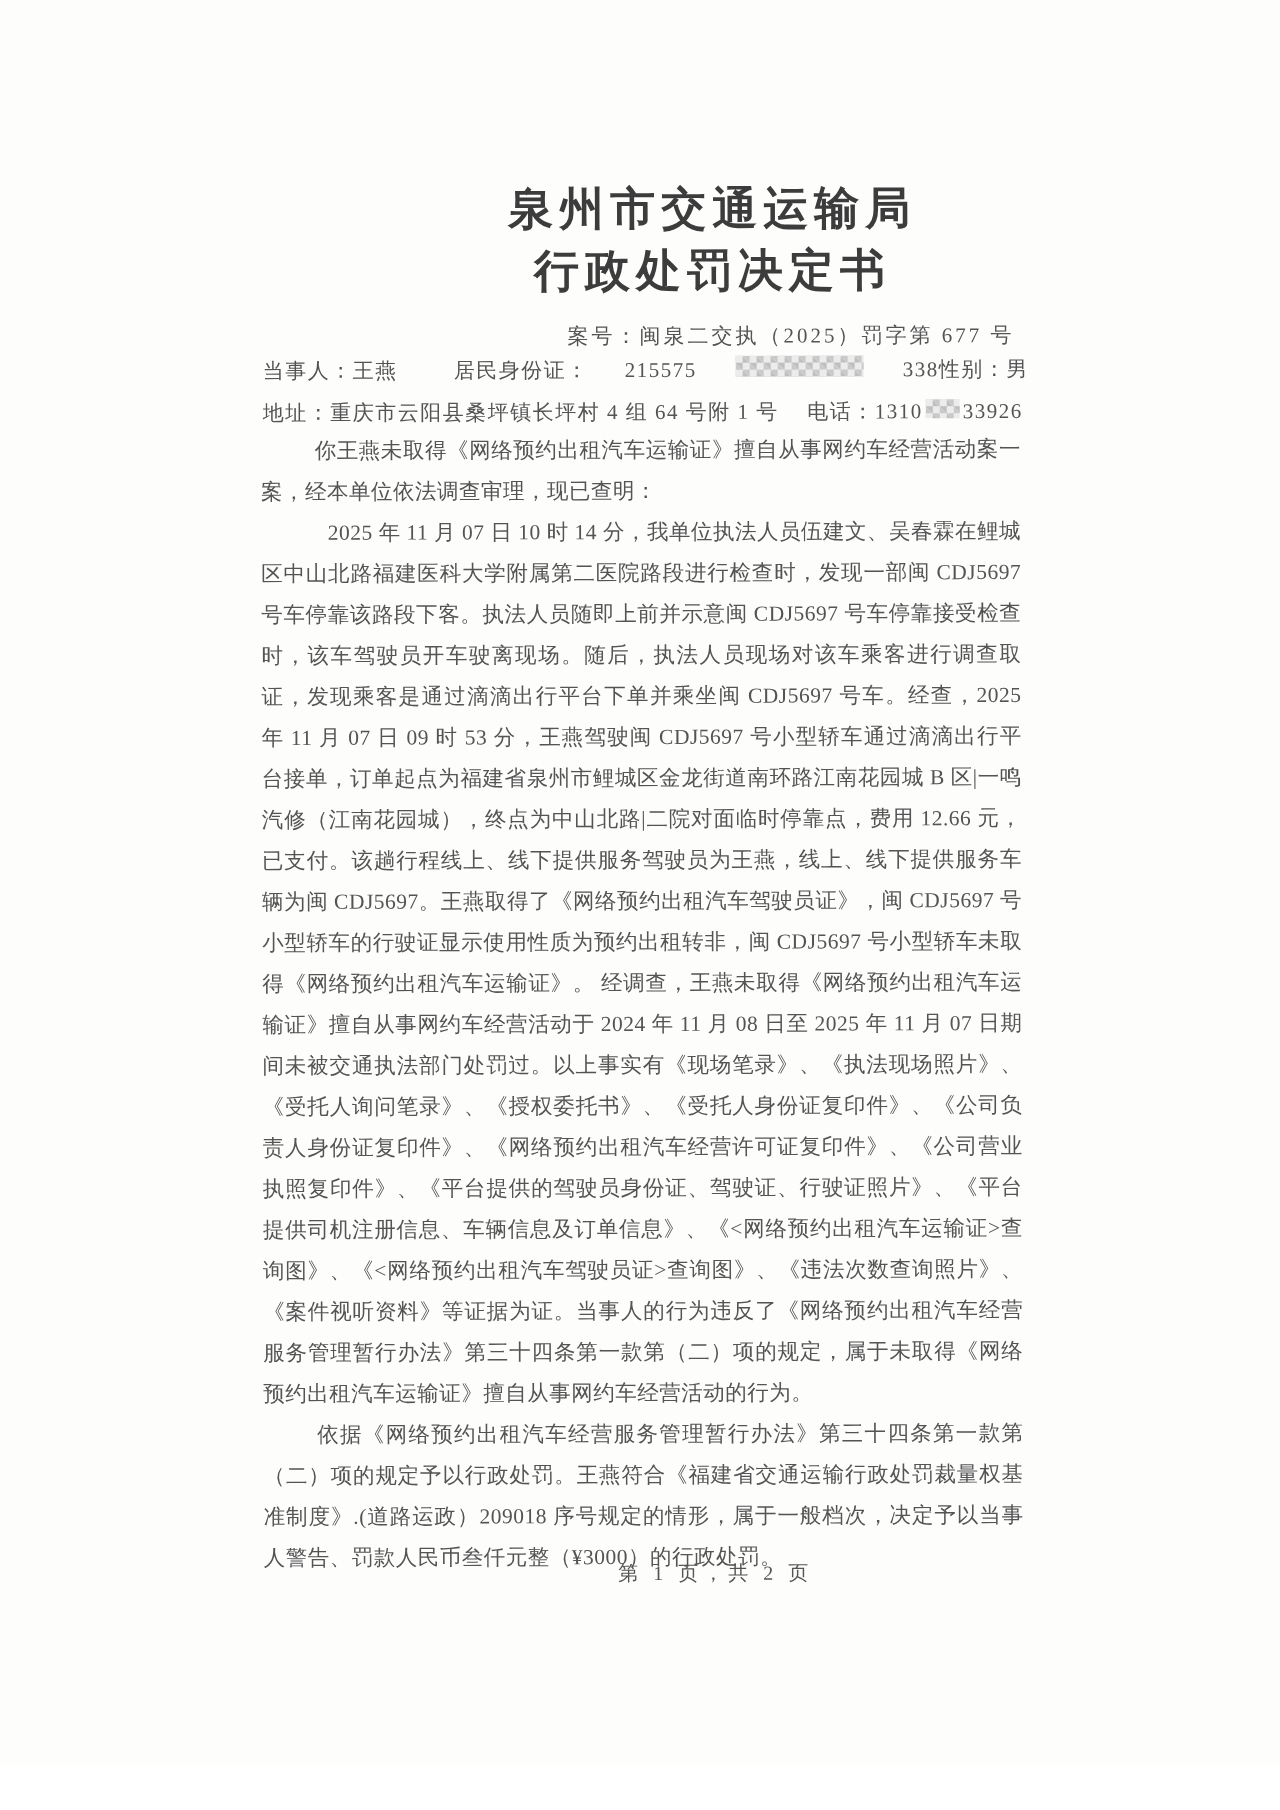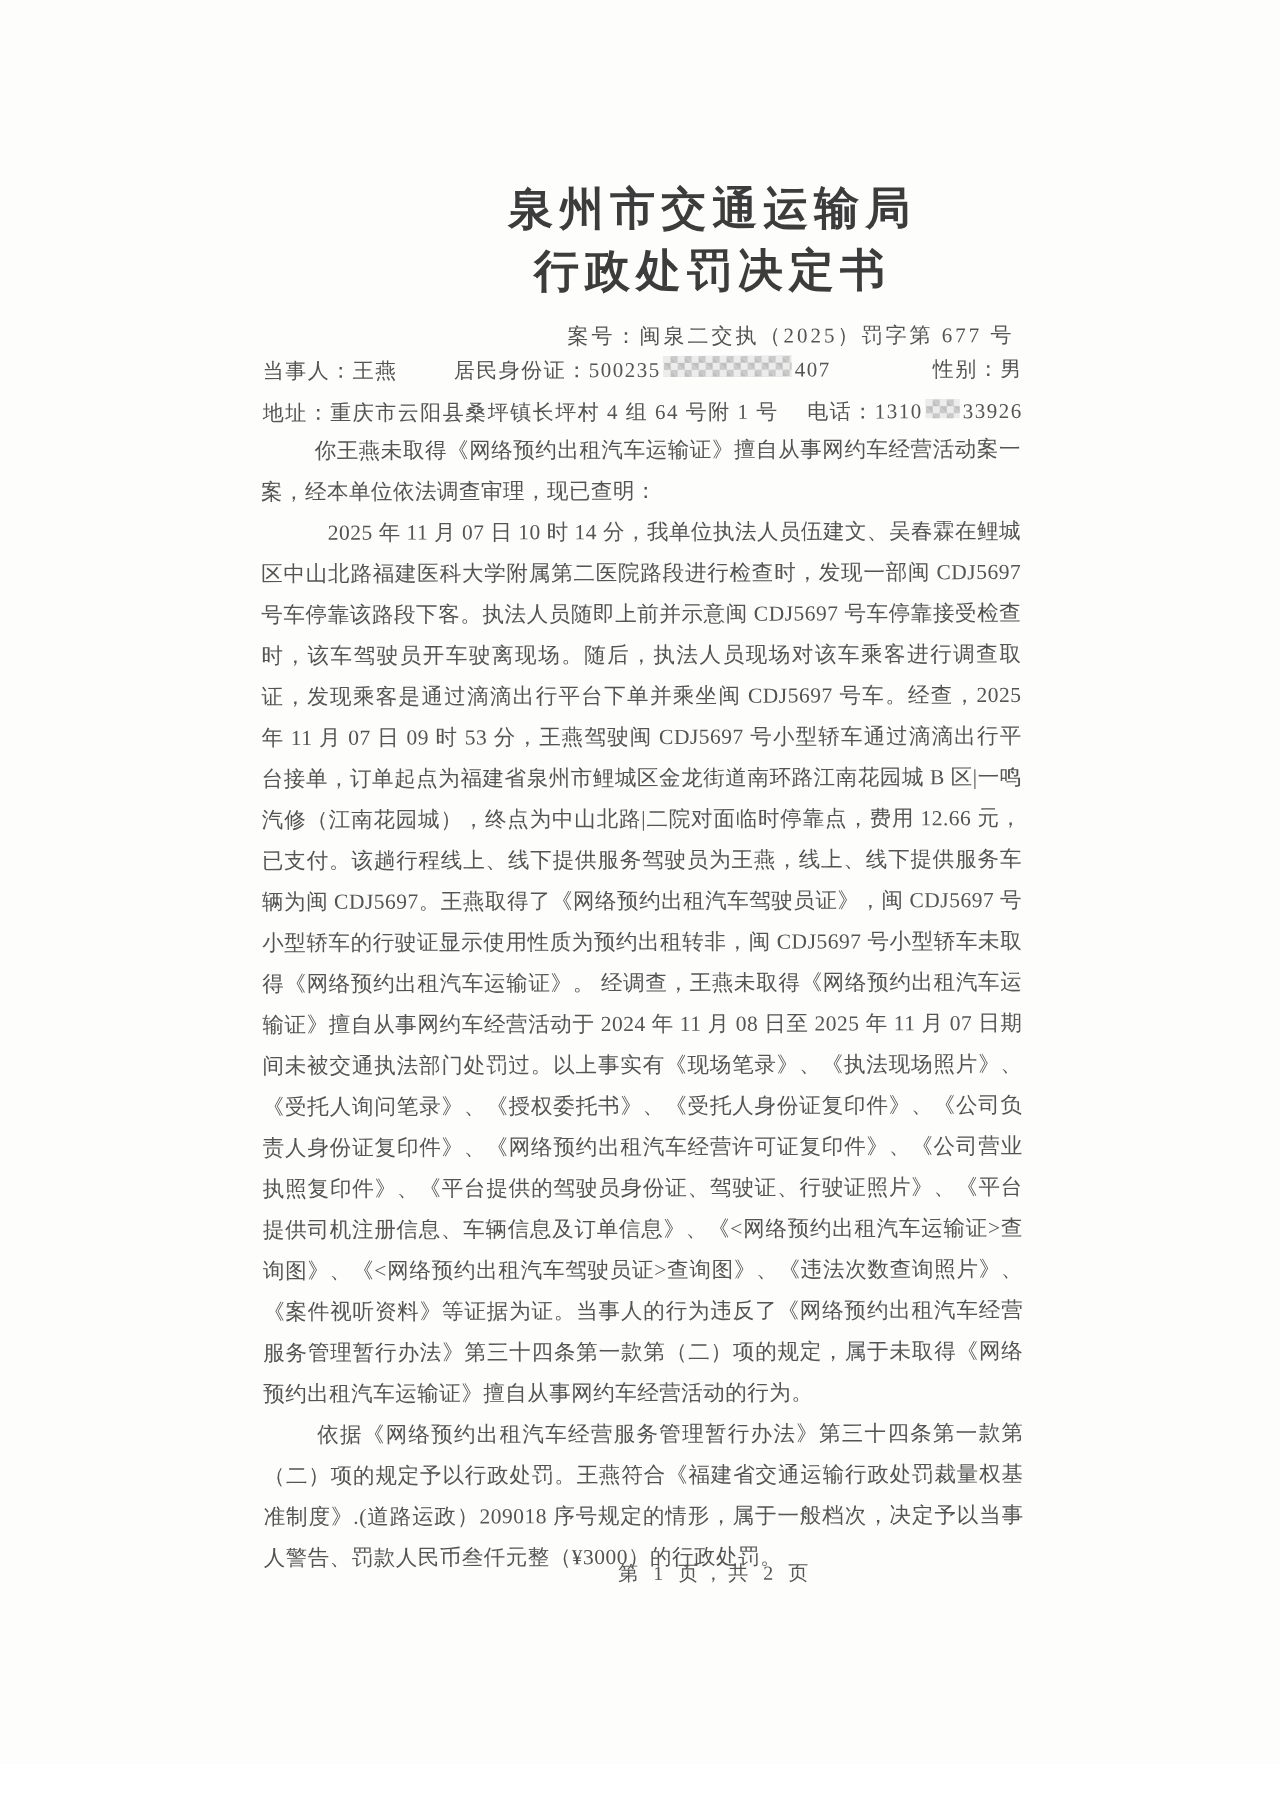--- a/index.html
+++ b/index.html
@@ -47,21 +47,21 @@
     display: flex;
     align-items: baseline;
     font-size: 21px;
     letter-spacing: 1.5px;
     color: var(--ink, #555);
     white-space: nowrap;
   }
   .party-row { top: 356px; }
   .address-row { top: 398px; }
   .grp { display: inline-flex; align-items: baseline; }
-  .party-row .grp-id { margin-left: 56px; }
+  .party-row .grp-id { margin-left: 56px; gap: 36px; }
   .party-row .grp-gender { margin-left: auto; justify-content: flex-end; }
   .address-row .grp-phone { margin-left: auto; justify-content: center; }
   .redact {
     display: inline-block;
     vertical-align: -3px;
     height: 21px;
     margin: 0 3px;
     background-image:
       linear-gradient(45deg, #c9c9c9 25%, transparent 25%, transparent 75%, #c9c9c9 75%),
       linear-gradient(45deg, #bfbfbf 25%, #ececec 25%, #ececec 75%, #bfbfbf 75%);
@@ -107,23 +107,23 @@
 
     <div class="case-line">案号：闽泉二交执（2025）罚字第 677 号</div>
 
     <div class="info-row party-row">
       <span class="grp">
         <span>当事人：</span>
           <span>王燕</span>
       </span>
       <span class="grp grp-id">
         <span>居民身份证：</span>
-          <span>500235</span>
+          <span>215575</span>
           <span class="redact redact-id"></span>
-          <span>407</span>
+          <span>338</span>
       </span>
       <span class="grp grp-gender">
         <span>性别：</span>
           <span>男</span>
       </span>
     </div>
 
     <div class="info-row address-row">
       <span class="grp">
         <span>地址：</span>

